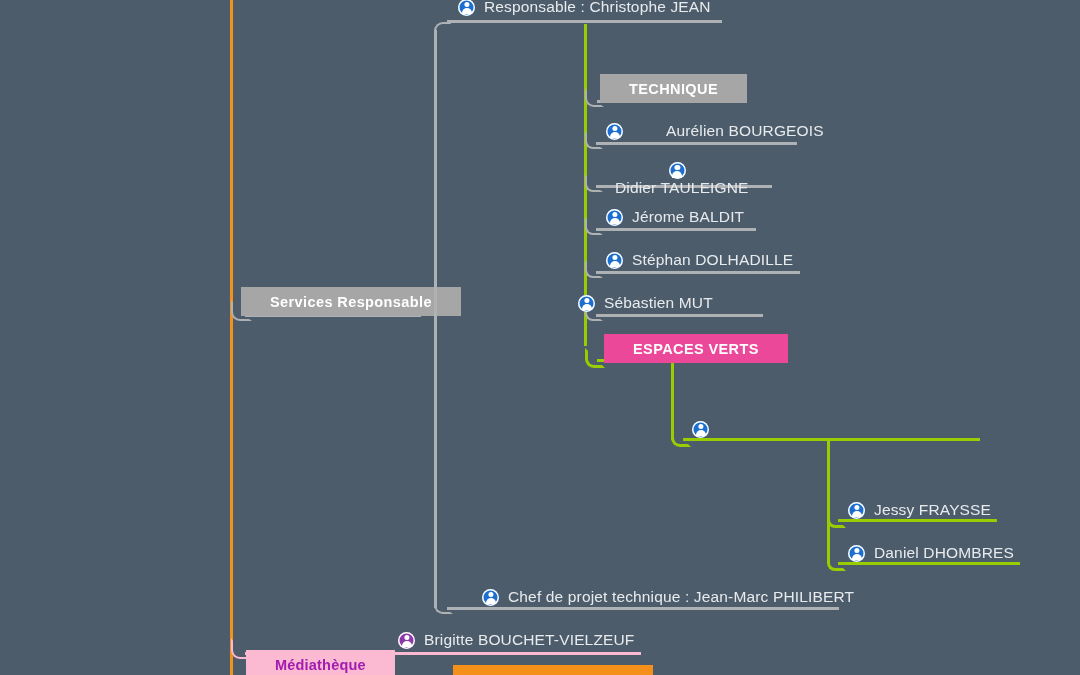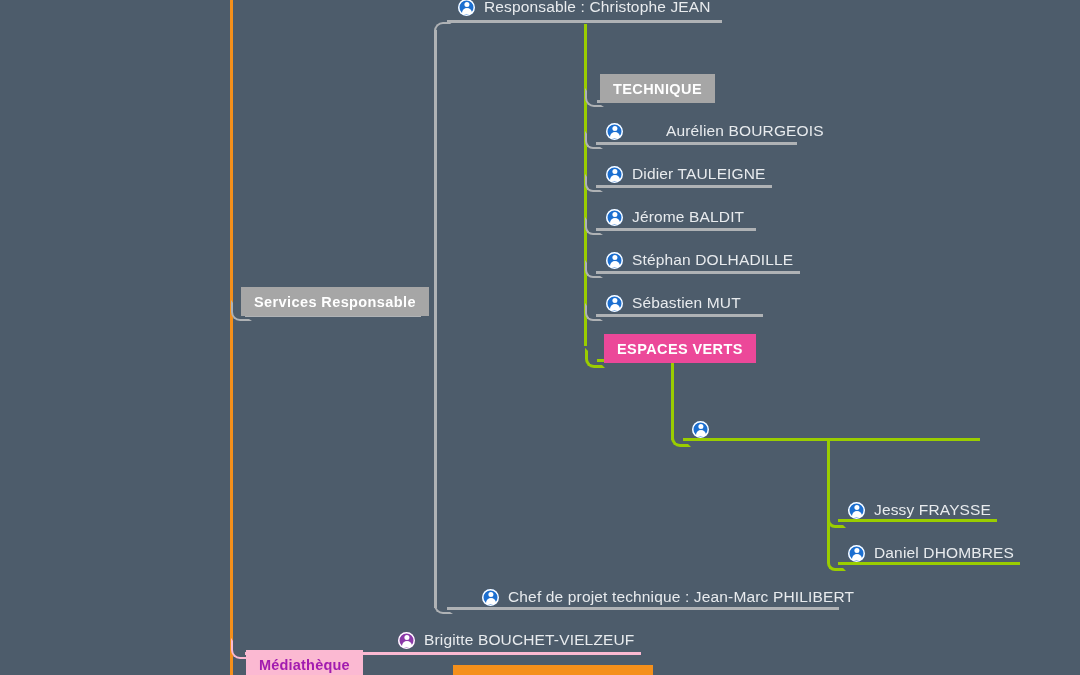--- a/index.html
+++ b/index.html
@@ -15,21 +15,21 @@
   
   .vline{position:absolute;}
   .hline{position:absolute;}
   .corner{position:absolute;border-style:solid;border-color:transparent;}
 
   
   .chip{
     position:absolute;
     display:flex;align-items:center;
     height:29px;
-    padding:0 13px;
+    padding:0 29px;
     font-size:14.5px;
     font-weight:bold;
     letter-spacing:.4px;
     color:#ffffff;
     white-space:nowrap;
     box-sizing:border-box;
   }
   .chip-grey{background:#a6a6a6;color:#ffffff;}
   .chip-green{background:#ec4899;color:#ffffff;}
   .chip-pink{background:#FBB9D2;color:#a21caf;font-weight:bold;letter-spacing:.2px;margin-top:24px;}
@@ -112,21 +112,21 @@
   <div class="underline" style="left:596px;top:142px;width:201px;background:#AFB2B5;"></div>
   <div class="person" style="left:606px;top:119px;gap:34px;">
     <span class="ico"></span>
     <span class="label">Aurélien BOURGEOIS</span>
   </div>
 
   <div class="corner" style="left:585px;top:174px;width:13px;height:13px;
               border-left:2.5px solid #AFB2B5;border-bottom:2.5px solid #AFB2B5;
               border-bottom-left-radius:8px;"></div>
   <div class="underline" style="left:596px;top:185px;width:176px;background:#AFB2B5;"></div>
-  <div class="person" style="left:606px;top:162px;">
+  <div class="person" style="left:606px;top:162px;flex-direction:column;">
     <span class="ico"></span>
     <span class="label">Didier TAULEIGNE</span>
   </div>
 
   <div class="corner" style="left:585px;top:217px;width:13px;height:13px;
               border-left:2.5px solid #AFB2B5;border-bottom:2.5px solid #AFB2B5;
               border-bottom-left-radius:8px;"></div>
   <div class="underline" style="left:596px;top:228px;width:160px;background:#AFB2B5;"></div>
   <div class="person" style="left:606px;top:205px;">
     <span class="ico"></span>
@@ -139,21 +139,21 @@
   <div class="underline" style="left:596px;top:271px;width:204px;background:#AFB2B5;"></div>
   <div class="person" style="left:606px;top:248px;">
     <span class="ico"></span>
     <span class="label">Stéphan DOLHADILLE</span>
   </div>
 
   <div class="corner" style="left:585px;top:303px;width:13px;height:13px;
               border-left:2.5px solid #AFB2B5;border-bottom:2.5px solid #AFB2B5;
               border-bottom-left-radius:8px;"></div>
   <div class="underline" style="left:596px;top:314px;width:167px;background:#AFB2B5;"></div>
-  <div class="person" style="left:606px;top:291px;">
+  <div class="person" style="left:578px;top:291px;">
     <span class="ico"></span>
     <span class="label">Sébastien MUT</span>
   </div>
 
   <div class="corner" style="left:585px;top:348px;width:14px;height:14px;
               border-left:3px solid #9ACD00;border-bottom:3px solid #9ACD00;
               border-bottom-left-radius:9px;"></div>
   <div class="hline" style="left:597px;top:359px;width:146px;height:3px;background:#9ACD00;"></div>
   <div class="chip chip-green" style="left:604px;top:334px;">ESPACES VERTS</div>
 

